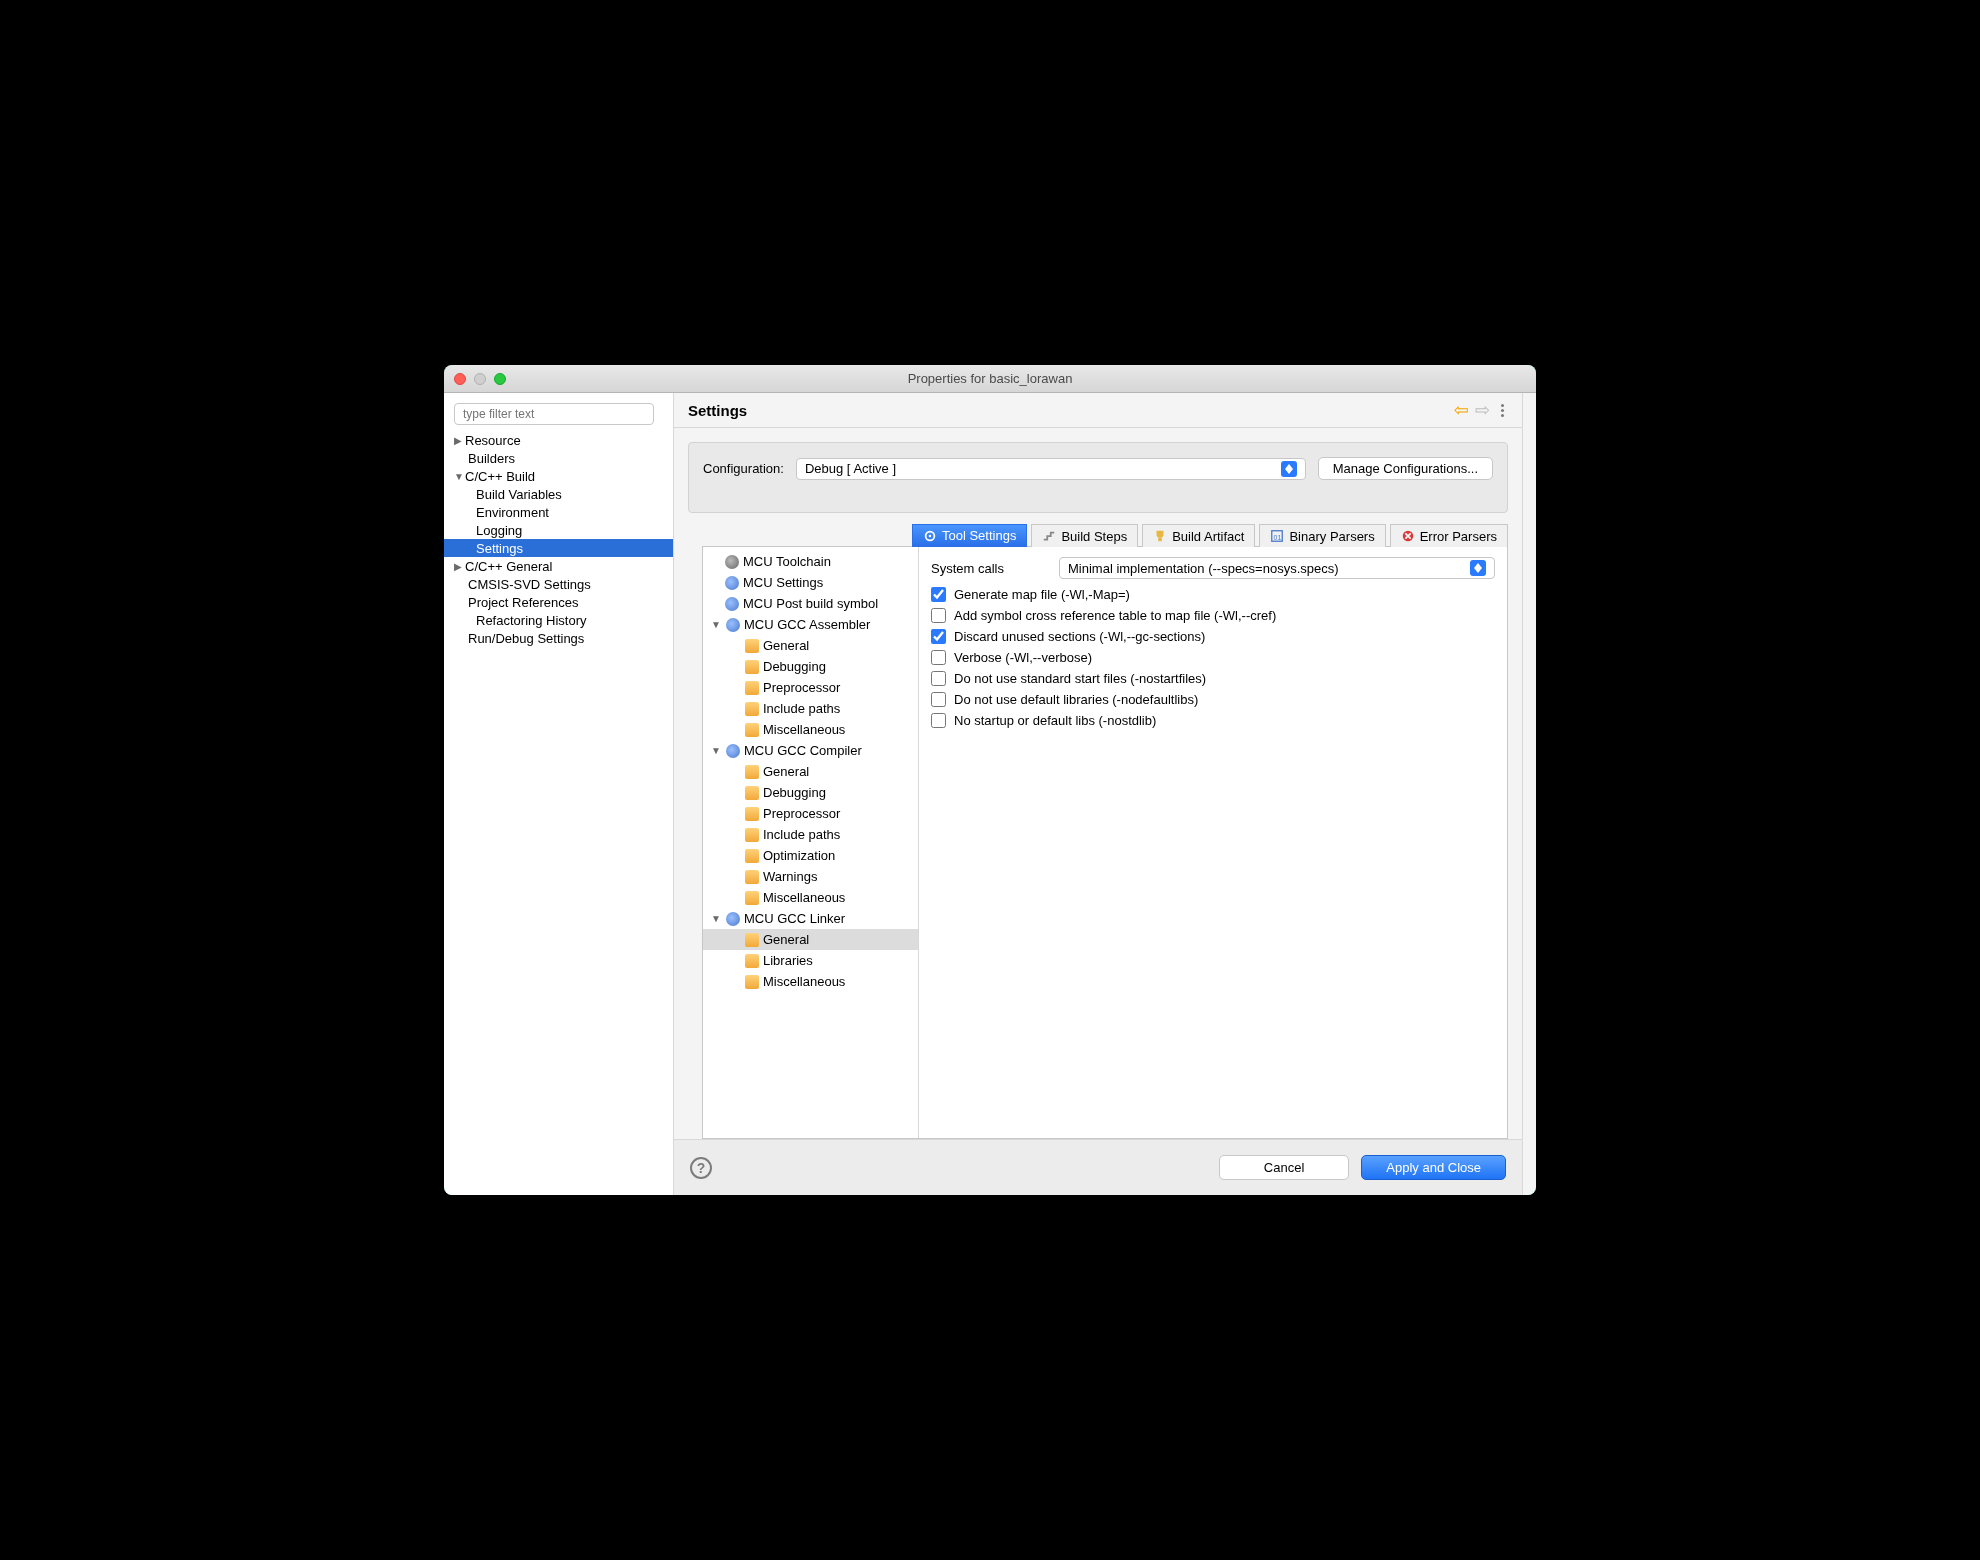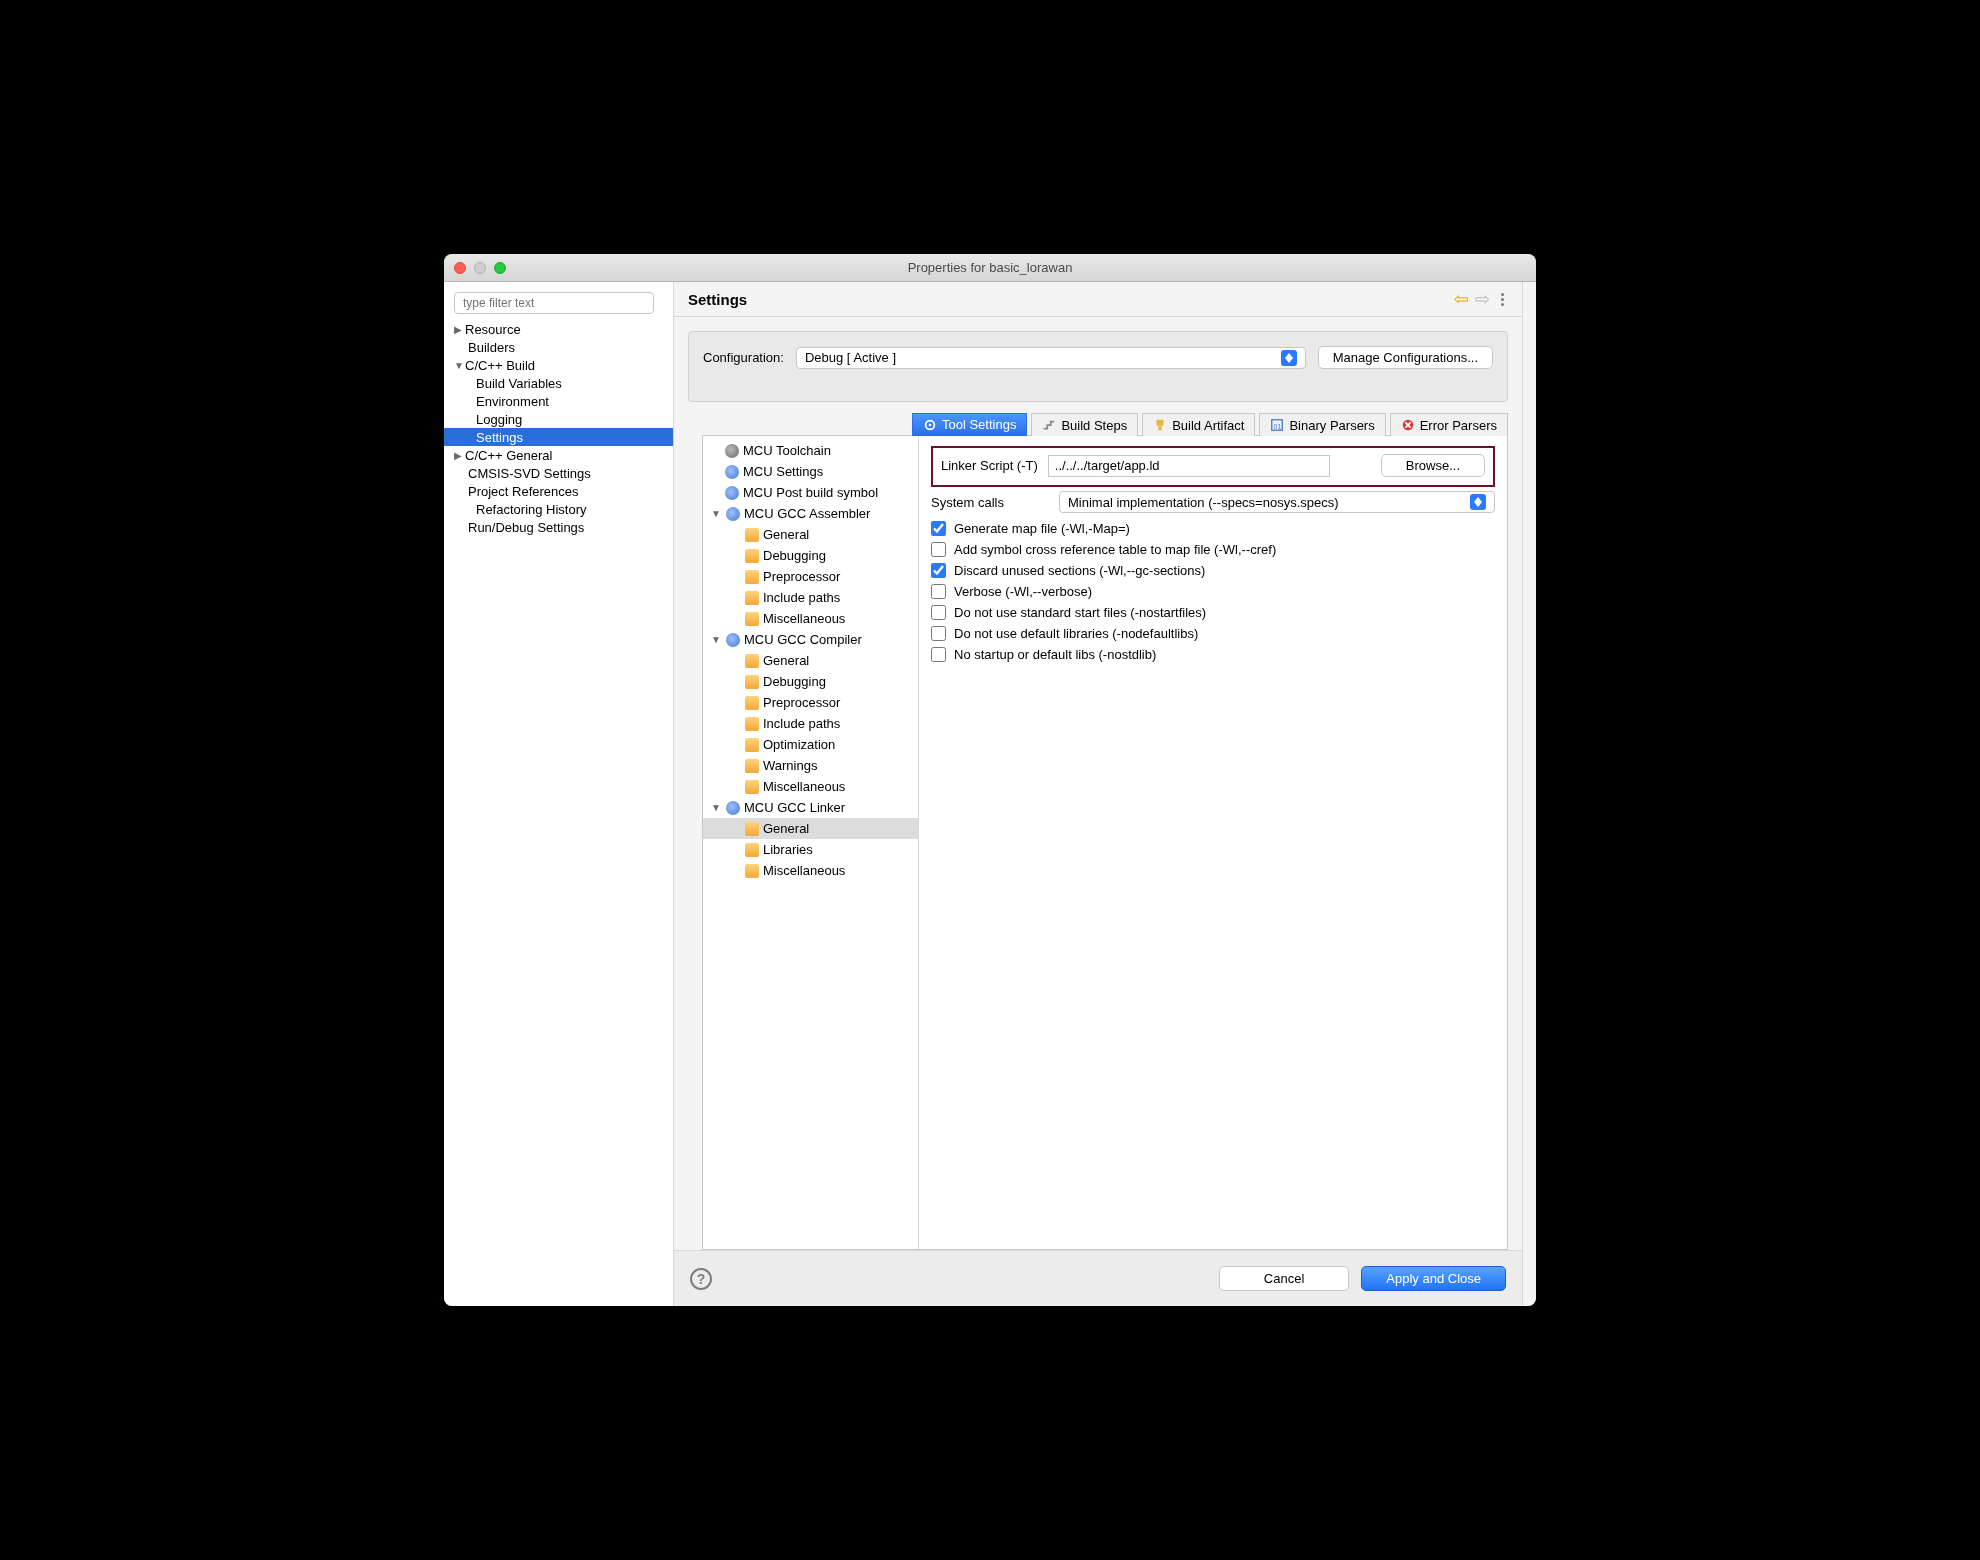--- a/index.html
+++ b/index.html
@@ -7,21 +7,21 @@
     font-family: -apple-system, BlinkMacSystemFont, "Segoe UI", Arial, sans-serif;
     font-size: 13px;
     background: #000;
     width: 1980px; height: 1560px;
     display: flex;
     align-items: center;
     justify-content: center;
   }
   .window {
     width: 1092px;
-    height: 1052px;
+    height: 830px;
     background: #22c55e;
     border-radius: 8px;
     box-shadow: 0 18px 45px rgba(0,0,0,0.5), 0 0 0 1px rgba(0,0,0,0.15);
     display: flex;
     flex-direction: column;
     overflow: hidden;
   }
   .titlebar {
     height: 28px;
     background: linear-gradient(#e8e8e8,#d6d6d6);
@@ -473,25 +473,20 @@
                 <span class="i-folder"></span>
                 <span>Libraries</span>
               </div>
             <div class="tt-item l2">
                 <span class="i-folder"></span>
                 <span>Miscellaneous</span>
               </div>
           </div>
 
           <div class="form-area">
-            <div class="highlight-box">
-              <label>Linker Script (-T)</label>
-              <input class="text-input" style="max-width: 282px;" value="../../../target/app.ld">
-              <button class="btn" style="margin-left:auto;padding:3px 24px">Browse...</button>
-            </div>
             <div class="row">
               <label>System calls</label>
               <div class="sys-select">
                 <span>Minimal implementation (--specs=nosys.specs)</span>
                 <span class="select-arrow">
                   <span class="updown">
                     <svg viewBox="0 0 8 5">
                         <path d="M4 0 L8 5 L0 5 Z" fill="#fff"></path>
                       </svg>
                     <svg viewBox="0 0 8 5">

